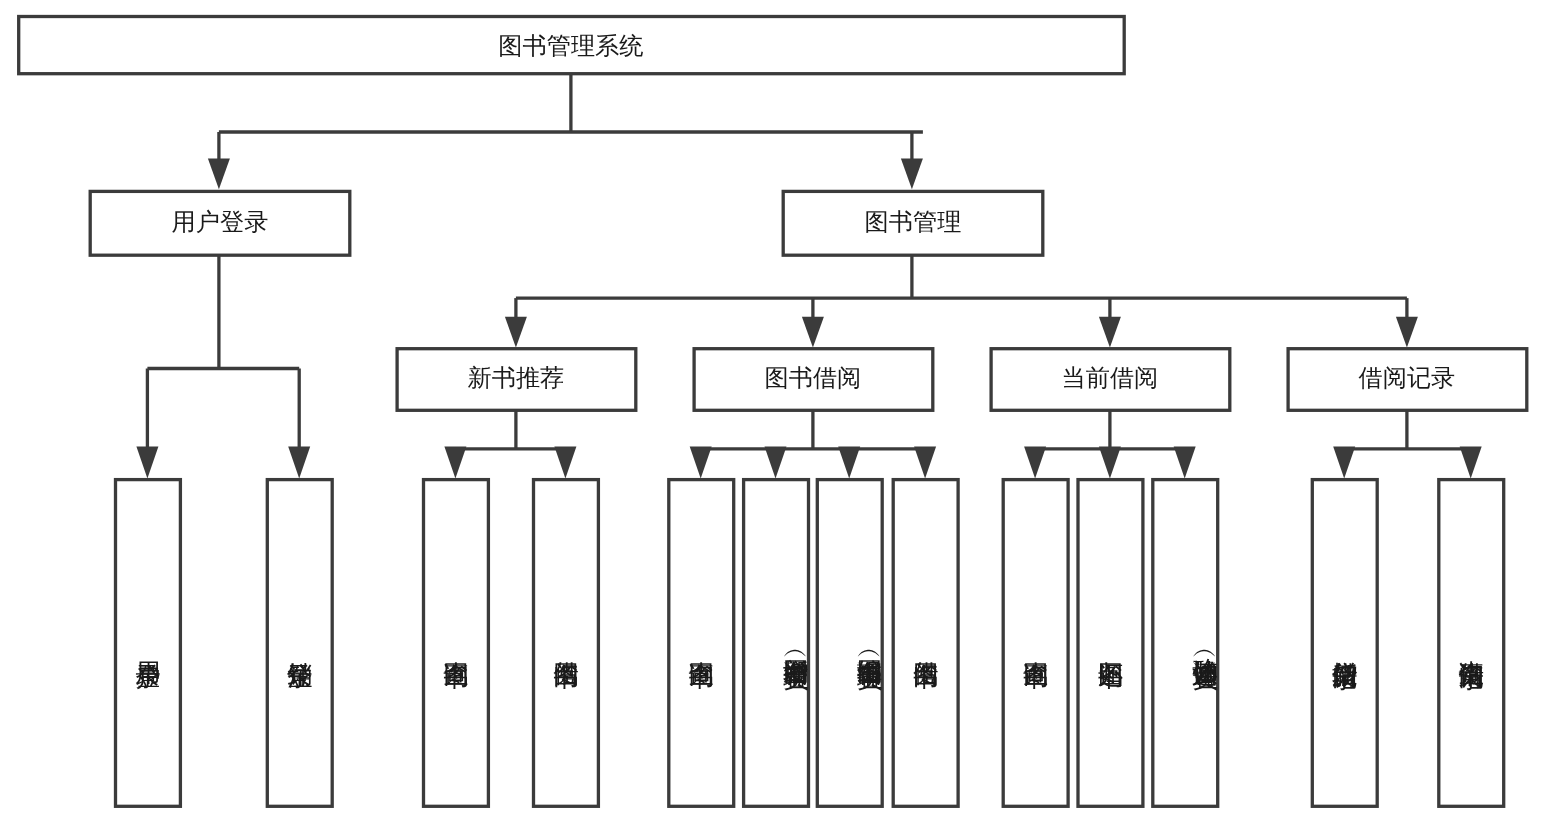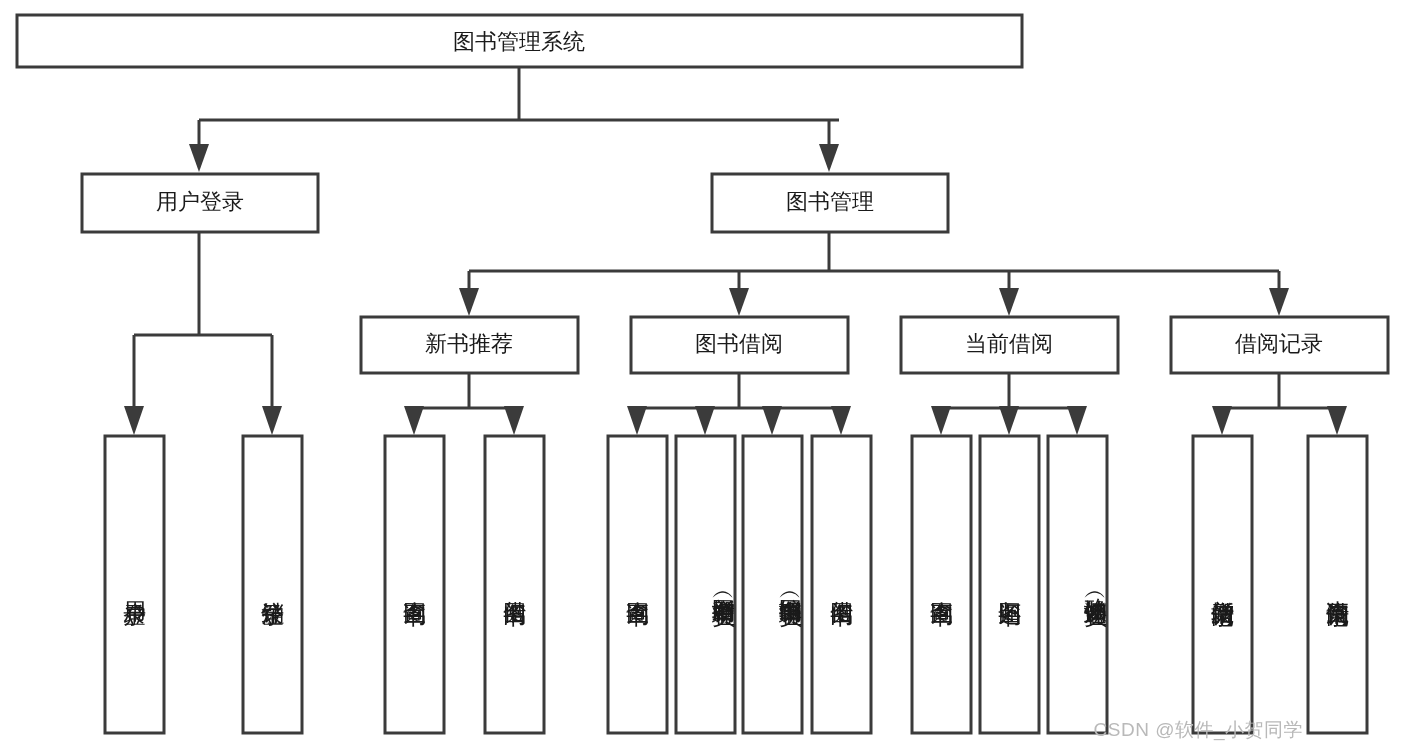--- a/index.html
+++ b/index.html
@@ -212,15 +212,14 @@
   <div class="vertical-label" style="left:912px; top:436px; width:59px; height:297px; display:flex; align-items:center; justify-content:center;">查询图书</div>
 
   <div class="vertical-label" style="left:980px; top:436px; width:59px; height:297px; display:flex; align-items:center; justify-content:center;">归还图书</div>
 
   <div class="vertical-label" style="left:1048px; top:440px; width:59px; height:289px; display:flex; align-items:flex-start; justify-content:center;">确认归还（管理员）</div>
 
   <div class="vertical-label" style="left:1193px; top:436px; width:59px; height:297px; display:flex; align-items:center; justify-content:center;">新增借阅记录</div>
 
   <div class="vertical-label" style="left:1308px; top:436px; width:59px; height:297px; display:flex; align-items:center; justify-content:center;">查询借阅记录</div>
 
-  <div class="watermark">CSDN @软件_小贺同学</div>
 
 </div>
 
 </body></html>

